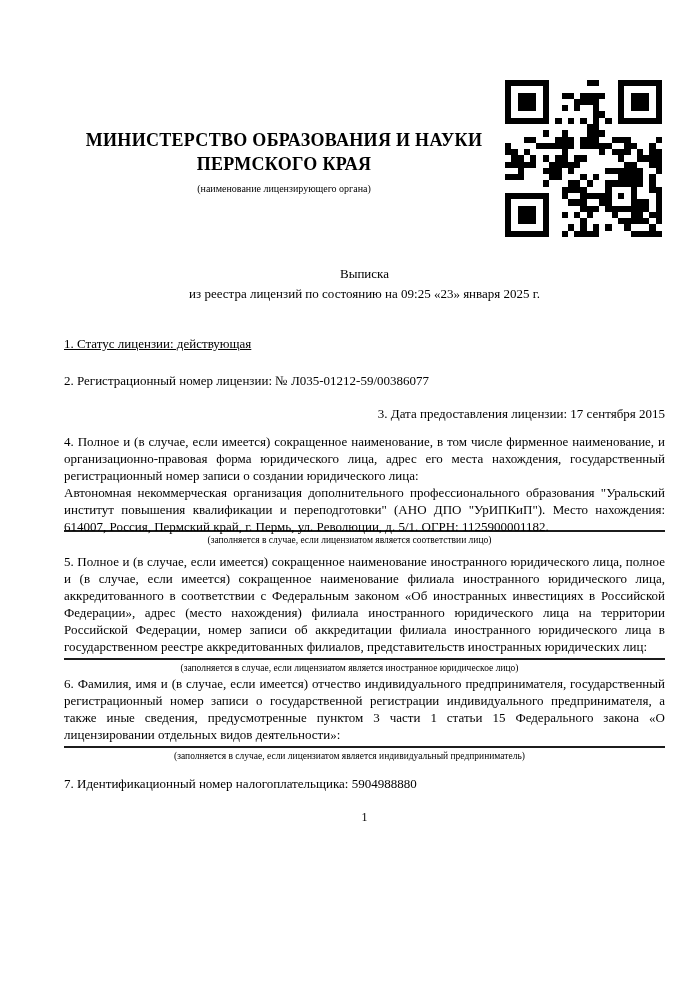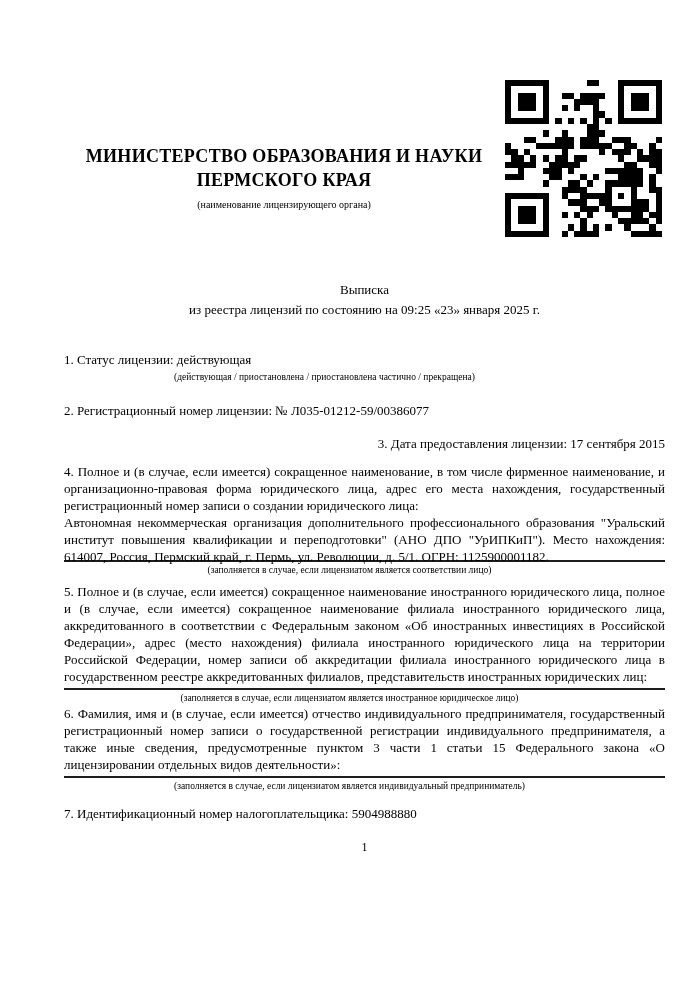--- a/index.html
+++ b/index.html
@@ -5,21 +5,21 @@
   html,body{margin:0;padding:0;background:#888;}
   .page{
     position:relative;
     width:700px;height:990px;
     margin:0 auto;
     background:#ffffff;
     font-family:"Liberation Serif","DejaVu Serif",serif;
     color:#000;
     overflow:hidden;
     box-sizing:border-box;
-    padding:16px 35px 0 64px;
+    padding:0 35px 0 64px;
   }
   .qr{
     position:absolute;
     left:505px;top:80px;
     width:157px;height:157px;
   }
   .header{
     width:440px;
     margin-top:128px;
     text-align:center;
@@ -58,21 +58,21 @@
   .cap-status{ margin-top:1px; padding-right:80px; }
   .cap-under{ margin-top:2px; padding-right:30px; }
   .sep{
     border:none;
     border-top:2px solid #1c1c1c;
     margin:0;
   }
   .sep-1{ margin-top:-5px; }
   .sep-2{ margin-top:3px; }
   .sep-3{ margin-top:3px; }
-  .mt-status{ margin-top:30px; }
+  .mt-status{ margin-top:30px;text-decoration:underline; }
   .mt-reg{ margin-top:17px; }
   .mt-date{ margin-top:13px;text-align:right; }
   .mt-item4{ margin-top:9px; }
   .mt-item5{ margin-top:6px; }
   .mt-item6{ }
   .mt-item7{ margin-top:11px; }
   .page-num{
     margin-top:15px;
     text-align:center;
     font-size:12px;
@@ -391,21 +391,20 @@
     </div>
     <div class="h-caption">(наименование лицензирующего органа)</div>
   </div>
 
   <div class="doc-title">
     <div>Выписка</div>
     <div>из реестра лицензий по состоянию на 09:25 «23» января 2025 г.</div>
   </div>
 
   <div class="line-item mt-status">1. Статус лицензии: действующая</div>
-  <div class="small-caption cap-status">(действующая / приостановлена / приостановлена частично / прекращена)</div>
 
   <div class="line-item mt-reg">2. Регистрационный номер лицензии: № Л035-01212-59/00386077</div>
 
   <div class="line-item mt-date">3. Дата предоставления лицензии: 17 сентября 2015</div>
 
   <div class="para mt-item4">4. Полное и (в случае, если имеется) сокращенное наименование, в том числе фирменное наименование, и организационно-правовая форма юридического лица, адрес его места нахождения, государственный регистрационный номер записи о создании юридического лица:</div>
   <div class="para">Автономная некоммерческая организация дополнительного профессионального образования "Уральский институт повышения квалификации и переподготовки" (АНО ДПО "УрИПКиП"). Место нахождения: 614007, Россия, Пермский край, г. Пермь, ул. Революции, д. 5/1. ОГРН: 1125900001182.</div>
   <hr class="sep sep-1">
   <div class="small-caption cap-under">(заполняется в случае, если лицензиатом является соответствии лицо)</div>
 

